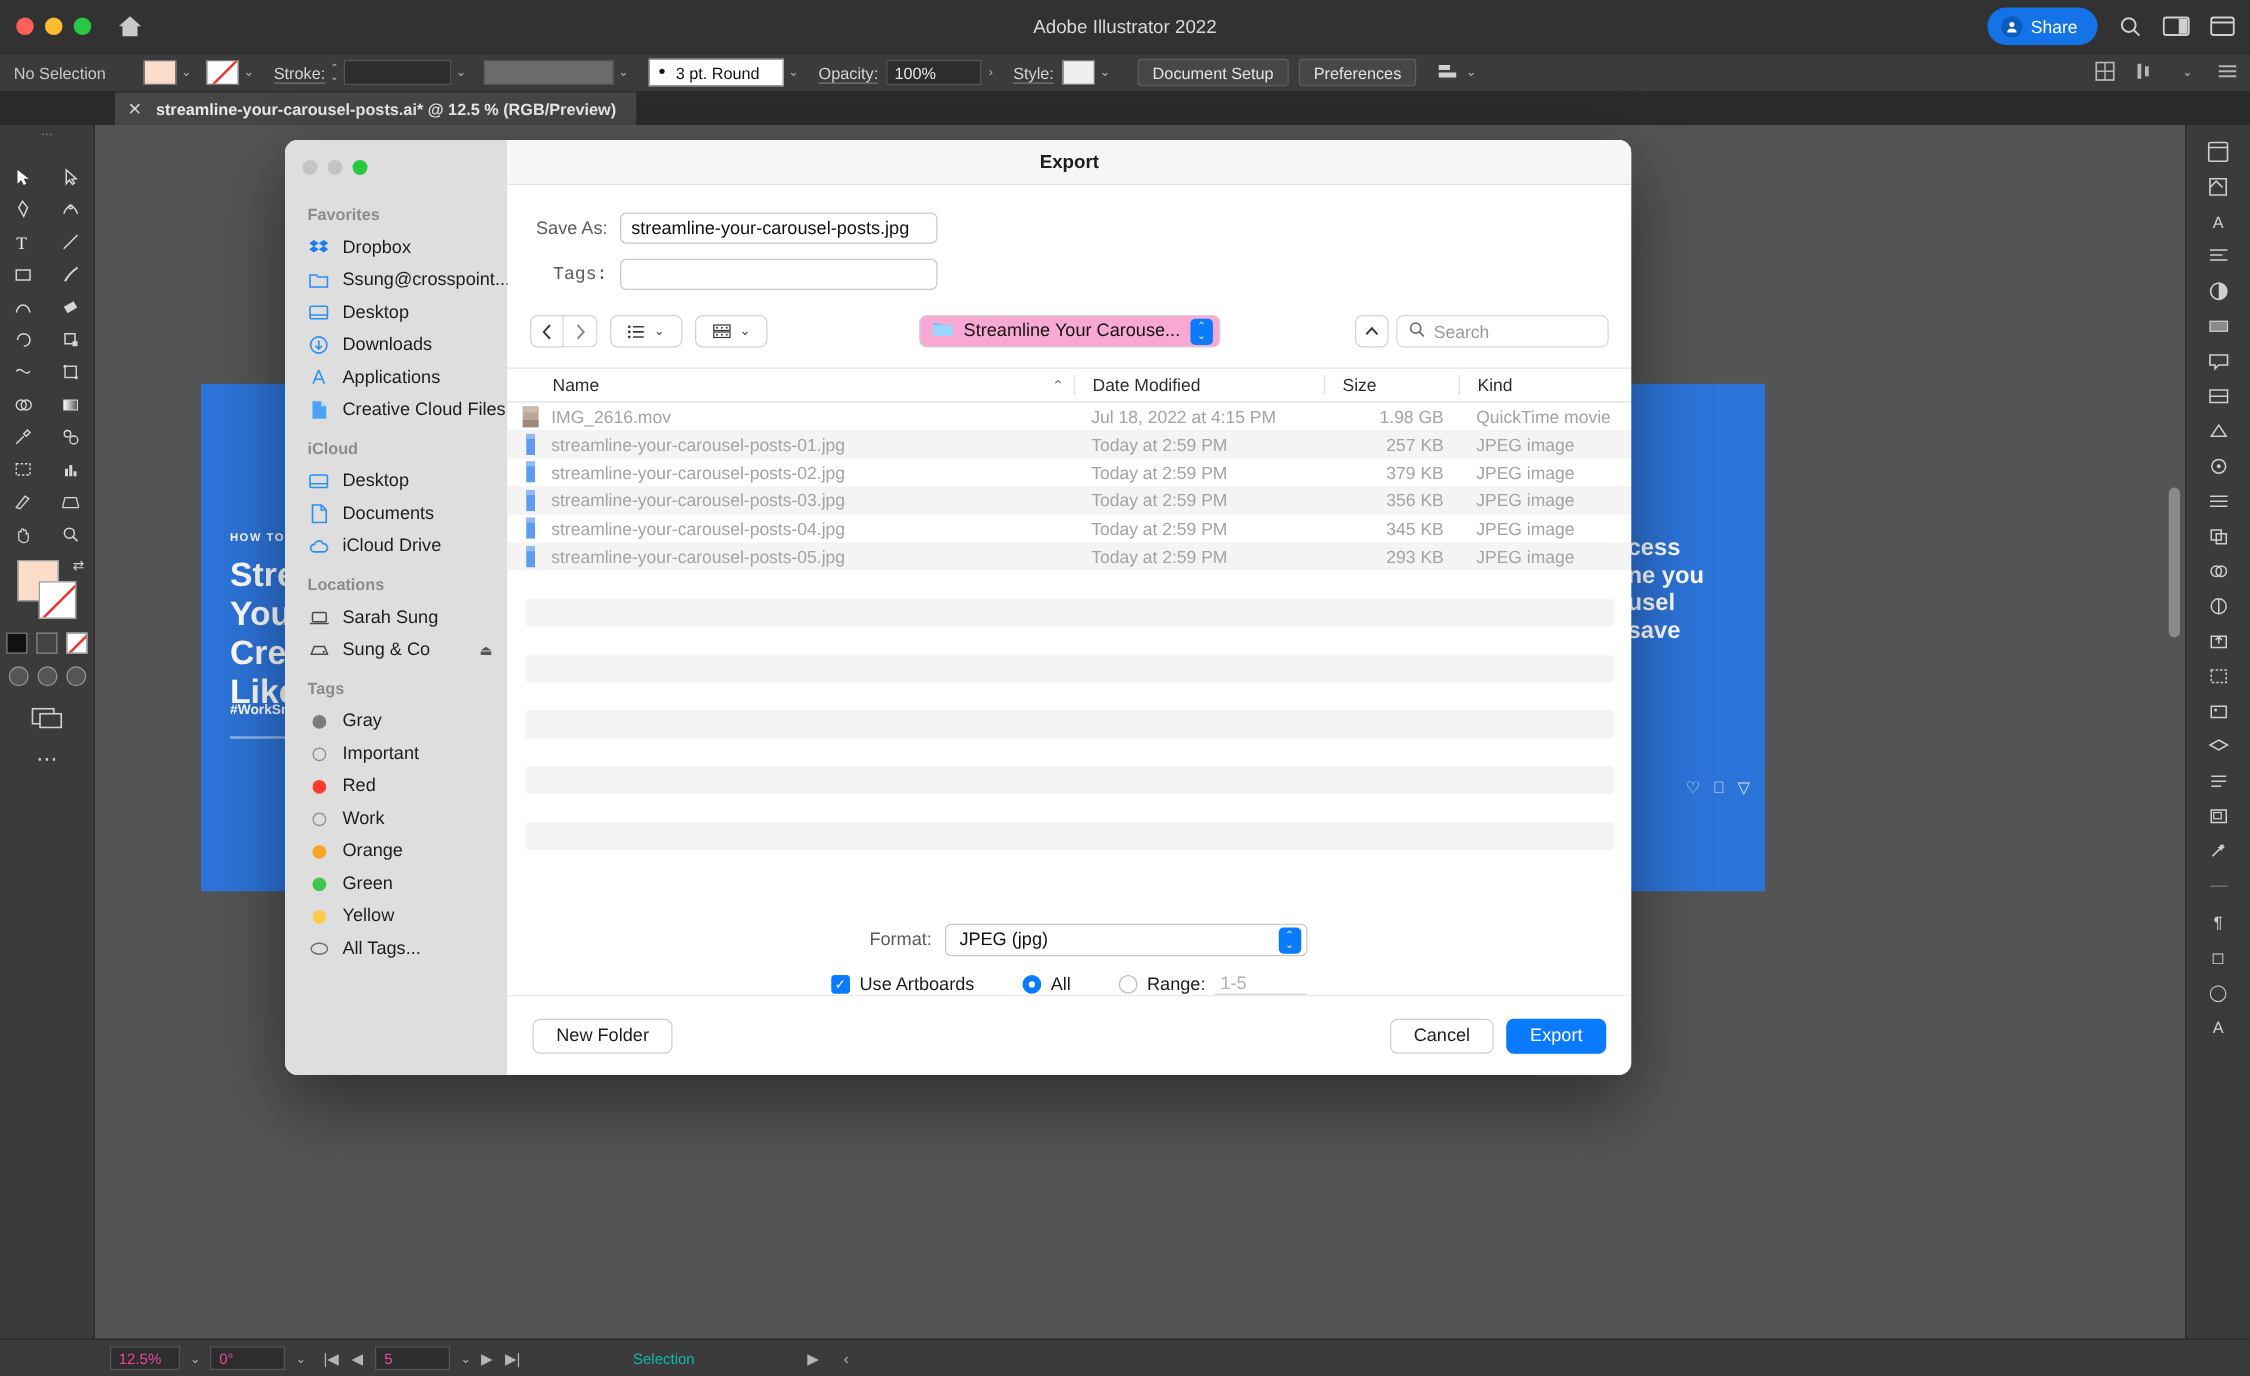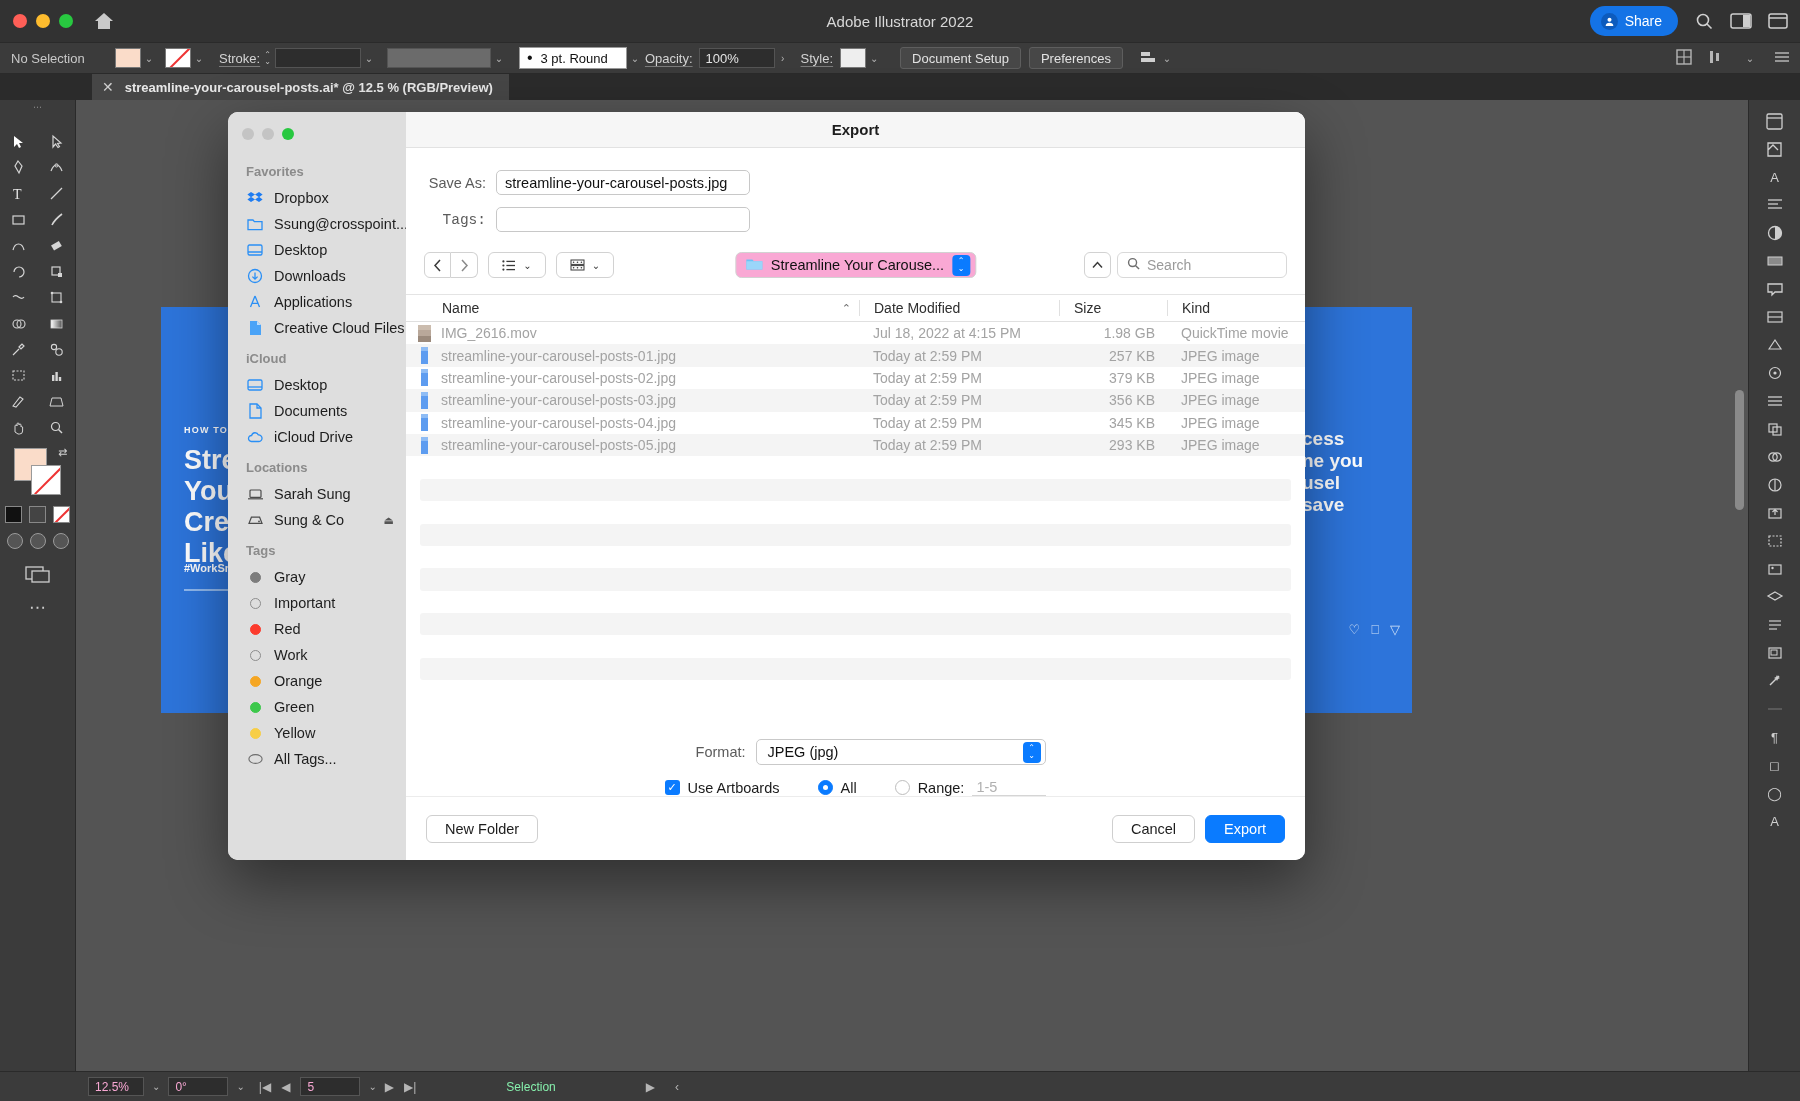--- a/index.html
+++ b/index.html
@@ -89,21 +89,21 @@
   .prow { width: 40px; height: 26px; display:flex; align-items:center; justify-content:center; color:#cfcfcf; font-size: 13px; }
   .canvas-area { position: absolute; left: 76px; right: 52px; top: 100px; bottom: 30px; background: #545454; }
   .artboard { position: absolute; background: #2d74da; }
   .ab-text { color: #fff; font-family: "Liberation Sans", sans-serif; }
 
   .statusbar {
     position: absolute; left: 0; bottom: 0; width: 1800px; height: 30px; background: #3b3b3b;
     border-top: 1px solid #2a2a2a; display: flex; align-items: center; color: #cfcfcf; font-size: 12px;
   }
   .sb-field { background: #2d2d2d; border: 1px solid #555; height: 19px; display:flex; align-items:center;
-      padding: 0 6px; font-size: 12px; color: #f9a8d4; }
+      padding: 0 6px; font-size: 12px; color: #ec4899; }
 
   
   .dialog {
     position: absolute; left: 228px; top: 112px; width: 1077px; height: 748px;
     background: #ffffff; border-radius: 10px; overflow: hidden;
     box-shadow: 0 22px 60px rgba(0,0,0,.45);
     font-family: "Liberation Sans", sans-serif;
     display: flex;
   }
   .dlg-sidebar {
@@ -278,21 +278,21 @@
     <span class="field-grey" style="width:104px"></span>
     <span class="caret">⌄</span>
   </div>
   <div class="seg" style="margin-left:12px">
     <span class="field-white" style="width:108px; gap:8px">
       <span style="font-size:16px;line-height:0">•</span>
       <span>3 pt. Round</span>
     </span>
     <span class="caret">⌄</span>
   </div>
-  <div class="seg" style="margin-left:2px">
+  <div class="seg" style="margin-left:12px">
     <span class="label-u">Opacity:</span>
     <span class="field-dark" style="width:76px;display:flex;align-items:center;padding:0 6px;color:#e4e4e4;font-size:13px;margin-left:6px">100%</span>
     <span class="caret">›</span>
   </div>
   <div class="seg" style="margin-left:10px">
     <span class="label-u">Style:</span>
     <span class="sw" style="background:#eee;margin-left:7px"></span>
     <span class="caret">⌄</span>
   </div>
   <div class="btn-dark" style="margin-left:18px">Document Setup</div>
@@ -670,21 +670,21 @@
   <div class="sb-field" style="margin-left:88px;width:56px">12.5%</div>
   <span style="color:#b5b5b5;margin:0 8px;font-size:10px">⌄</span>
   <div class="sb-field" style="width:60px">0°</div>
   <span style="color:#b5b5b5;margin:0 8px;font-size:10px">⌄</span>
   <span style="color:#b5b5b5;margin-left:6px">|◀</span>
   <span style="color:#b5b5b5;margin-left:10px">◀</span>
   <div class="sb-field" style="width:60px;margin-left:10px">5</div>
   <span style="color:#b5b5b5;margin:0 8px;font-size:10px">⌄</span>
   <span style="color:#b5b5b5">▶</span>
   <span style="color:#b5b5b5;margin-left:10px">▶|</span>
-  <span style="margin-left:90px;color:#86efac">Selection</span>
+  <span style="margin-left:90px;color:#14b8a6">Selection</span>
   <span style="margin-left:90px;color:#b5b5b5">▶</span>
   <span style="margin-left:20px;color:#b5b5b5">‹</span>
 </div>
 
 <div class="dialog">
   <div class="dlg-sidebar">
     <div class="dlg-lights">
       <span class="dl"></span>
       <span class="dl"></span>
       <span class="dl green"></span>

